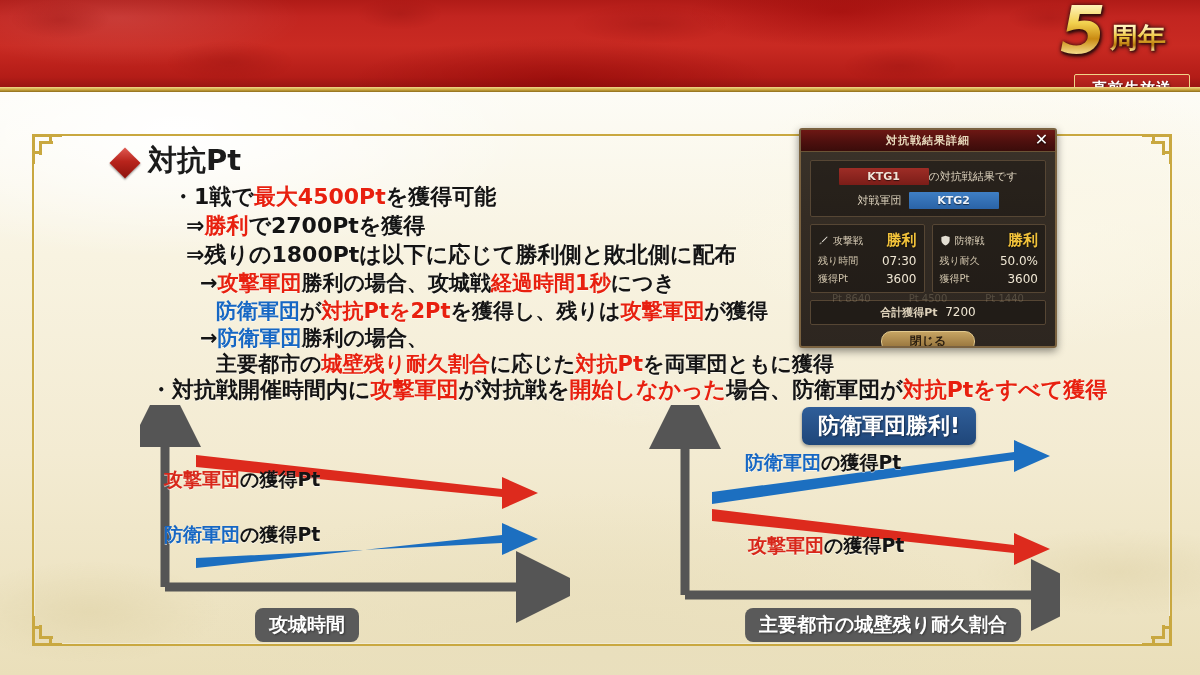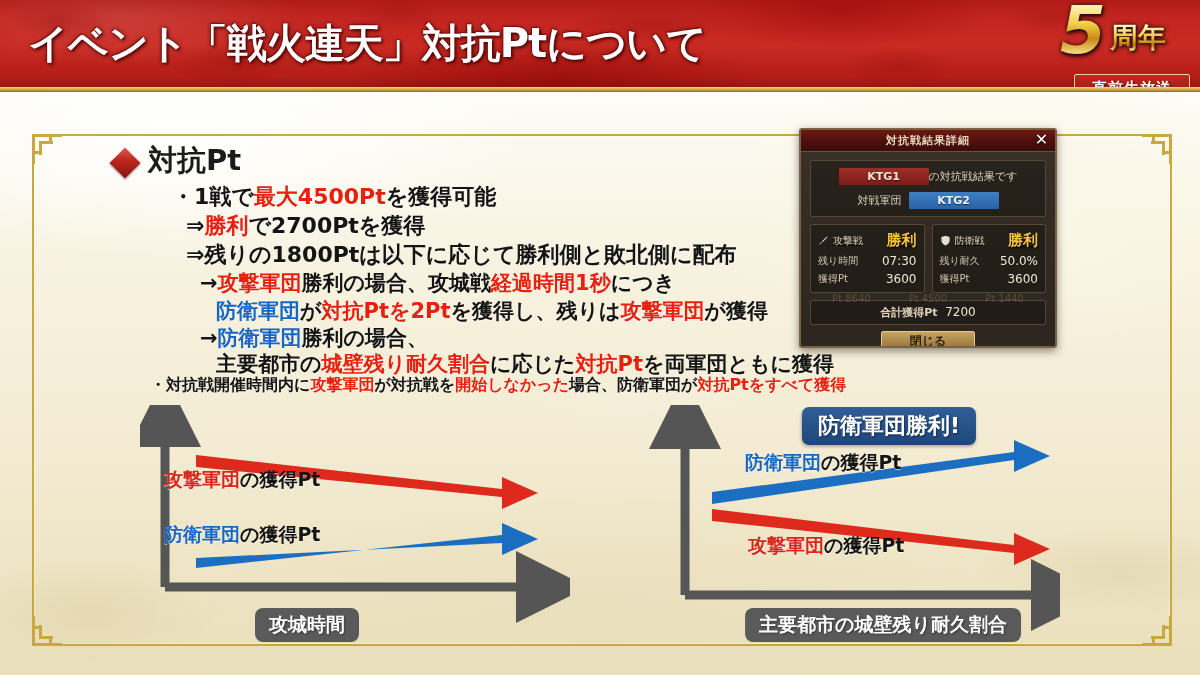--- a/index.html
+++ b/index.html
@@ -123,21 +123,21 @@
   .red{color:#e8200f;}
   .blue{color:#1667c4;}
 
   .l1{left:172px;top:182px;font-size:22px;}
   .l2{left:186px;top:211px;font-size:22px;}
   .l3{left:186px;top:240px;font-size:22px;}
   .l4{left:200px;top:269px;font-size:21px;}
   .l5{left:216px;top:297px;font-size:21px;}
   .l6{left:200px;top:324px;font-size:21px;}
   .l7{left:216px;top:350px;font-size:21px;}
-  .l8{left:150px;top:375px;font-size:16px;}
+  .l8{left:150px;top:375px;font-size:22px;}
 
   
   .dlg{
     position:absolute;left:799px;top:128px;width:254px;height:216px;
     background:linear-gradient(180deg,#3b332a 0%,#342c24 40%,#2d2620 100%);
     border:2px solid #7a6240;border-radius:3px;
     box-shadow:0 3px 8px rgba(0,0,0,.45);
     overflow:hidden;
   }
   .dlg-title{
@@ -166,40 +166,40 @@
   .tag.red{background:linear-gradient(180deg,#9e2d26,#7b1d18);color:#f2e3d6;}
   .tag.blue{background:linear-gradient(180deg,#3f7fc4,#2a63a6);color:#eef4fb;}
   .dlg-txt{color:#ddd2bd;font-size:11px;}
   .row2{display:flex;align-items:center;justify-content:center;gap:7px;margin-top:7px;}
 
   .panels{display:flex;gap:7px;margin-top:7px;}
   .panel{
     flex:1;background:rgba(0,0,0,.28);border:1px solid #564634;border-radius:2px;
     padding:6px 7px;
   }
-  .p-head{display:flex;align-items:center;justify-content:space-between;text-decoration:underline;}
+  .p-head{display:flex;align-items:center;justify-content:space-between;}
   .p-head .lbl{display:flex;align-items:center;gap:4px;color:#d9cdb6;font-size:10px;}
   .p-head .win{color:#f2c23a;font-size:15px;font-weight:700;text-shadow:0 1px 2px rgba(0,0,0,.7);}
   .p-row{display:flex;align-items:center;justify-content:space-between;margin-top:4px;}
   .p-row .k{color:#cfc3ab;font-size:10px;}
   .p-row .v{color:#efe6d3;font-size:12px;}
   .sword{display:inline-block;width:11px;height:11px;}
   .shield{display:inline-block;width:11px;height:11px;}
 
   .total{
     margin-top:7px;background:rgba(0,0,0,.28);border:1px solid #564634;border-radius:2px;
     padding:4px;text-align:center;color:#efe6d3;font-size:12px;
   }
   .total b{font-weight:700;font-size:11px;color:#ded2bb;}
   .ghost{
     position:absolute;left:12px;right:12px;top:163px;display:flex;justify-content:space-around;
     color:rgba(220,205,175,.22);font-size:10px;pointer-events:none;
   }
   .dlg-btn{
-    margin:6px auto 0;width:92px;height:19px;border-radius:2px;
+    margin:6px auto 0;width:92px;height:19px;border-radius:10px;
     background:linear-gradient(180deg,#c6a463,#8d6a33);
     border:1px solid #e2c98d;
     display:flex;align-items:center;justify-content:center;
     color:#2b1f10;font-size:12px;font-weight:700;cursor:pointer;
   }
 
   
   .chart{position:absolute;width:430px;height:235px;}
   .chart.left{left:140px;top:405px;}
   .chart.right{left:630px;top:405px;}
@@ -225,21 +225,20 @@
   .ln-lbl .red{color:#d8271a;}
   .ln-lbl .blue{color:#1667c4;}
 </style>
 </head>
 <body>
 
 <div id="root">
 
   <div class="header">
     <div class="hdr-tex"></div>
-    <div class="header-title">イベント「戦火連天」対抗Ptについて</div>
     <div class="anniv">
       <div class="anniv-num">5</div>
       <div class="anniv-kanji">周年</div>
       <div class="anniv-sub">直前生放送</div>
     </div>
   </div>
 
   <div class="body-bg">
     <div class="body-spot"></div>
   </div>

